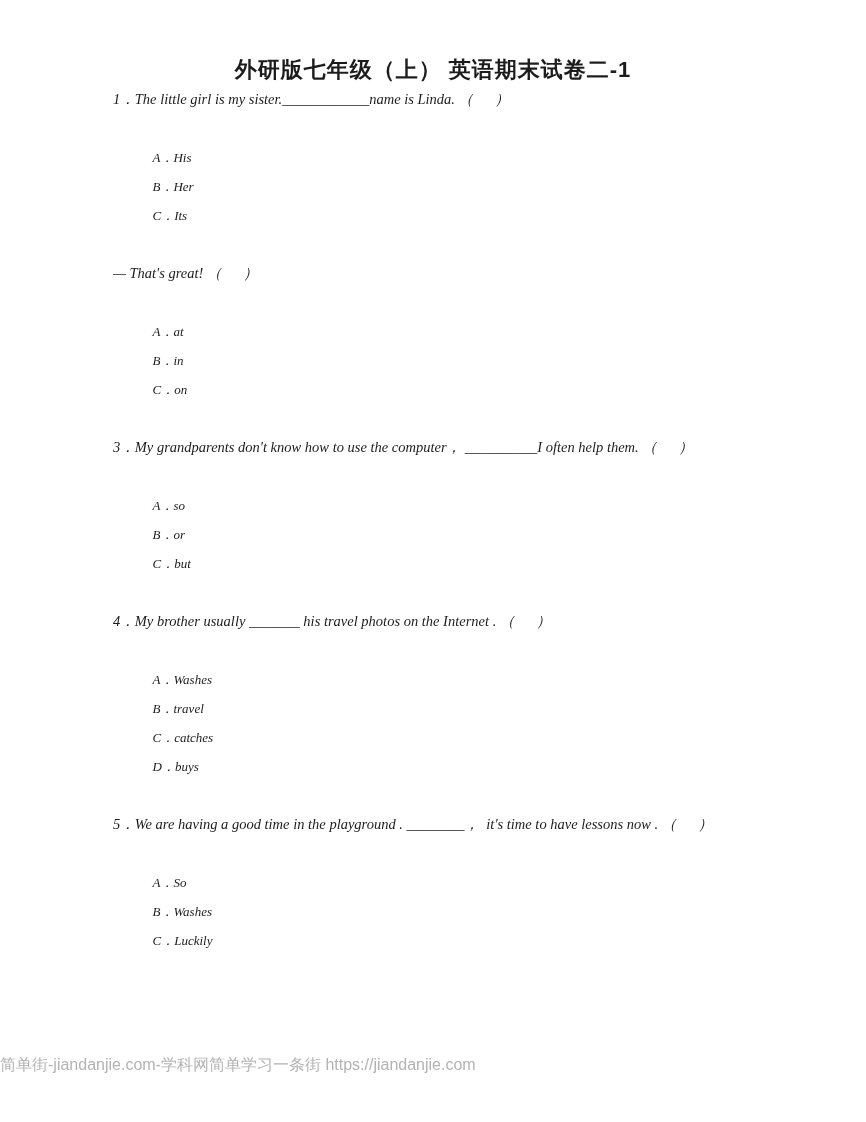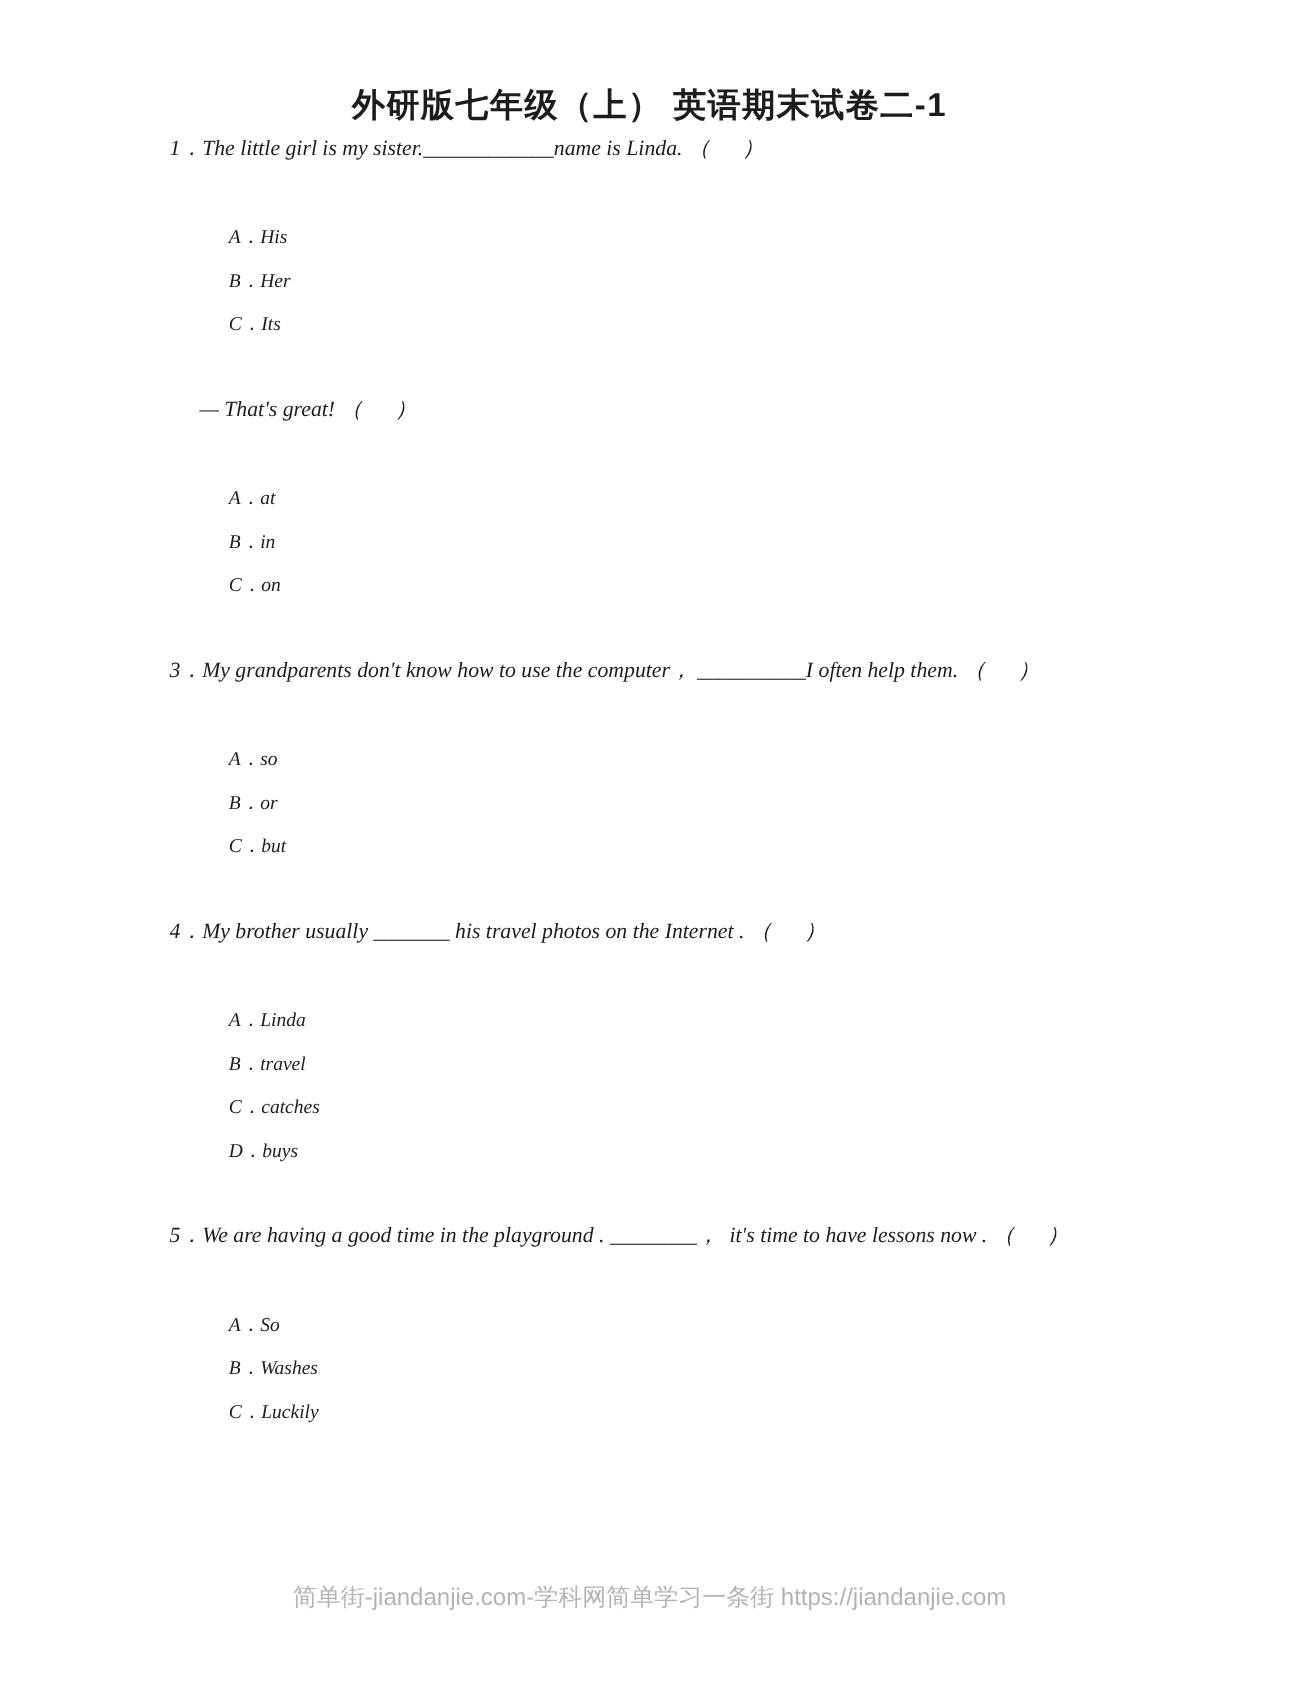--- a/index.html
+++ b/index.html
@@ -28,34 +28,34 @@
     font-size:15.5px;
     line-height:30px;
     white-space:pre-wrap;
   }
   .question{margin-left:113px;margin-right:60px;font-style:italic;}
   .stem{
     font-size:14.5px;
     line-height:29px;
     white-space:pre-wrap;
   }
-  .stem.line2{margin-left:20px;}
+  .stem.line2{}
   .opts{
     margin-left:20px;
     line-height:29px;
     font-size:13px;
     white-space:pre-wrap;
   }
   .opt{display:inline-block;vertical-align:top;}
   .footer{
     position:absolute;
     bottom:46px;
     left:0;
     width:100%;
-    text-align:center;
+    text-align:left;
     font-family:"Liberation Sans", sans-serif;
     font-size:16px;
     color:#b3b3b3;
     white-space:pre-wrap;
   }
 </style>
 </head>
 <body>
 
 <div class="page">
@@ -86,21 +86,21 @@
     <div class="opts">
       <span class="opt" style="width:141px">A．so</span>
       <span class="opt" style="width:141px">B．or</span>
       <span class="opt">C．but</span>
     </div>
   </div>
 
   <div class="question">
     <div class="stem">4．My brother usually _______ his travel photos on the Internet . （      ）</div>
     <div class="opts">
-      <span class="opt" style="width:122px">A．Linda</span>
+      <span class="opt" style="width:122px">A．Washes</span>
       <span class="opt" style="width:109px">B．travel</span>
       <span class="opt" style="width:138px">C．catches</span>
       <span class="opt">D．buys</span>
     </div>
   </div>
 
   <div class="question">
     <div class="stem">5．We are having a good time in the playground . ________，  it's time to have lessons now . （      ）</div>
     <div class="opts">
       <span class="opt" style="width:108px">A．So</span>

